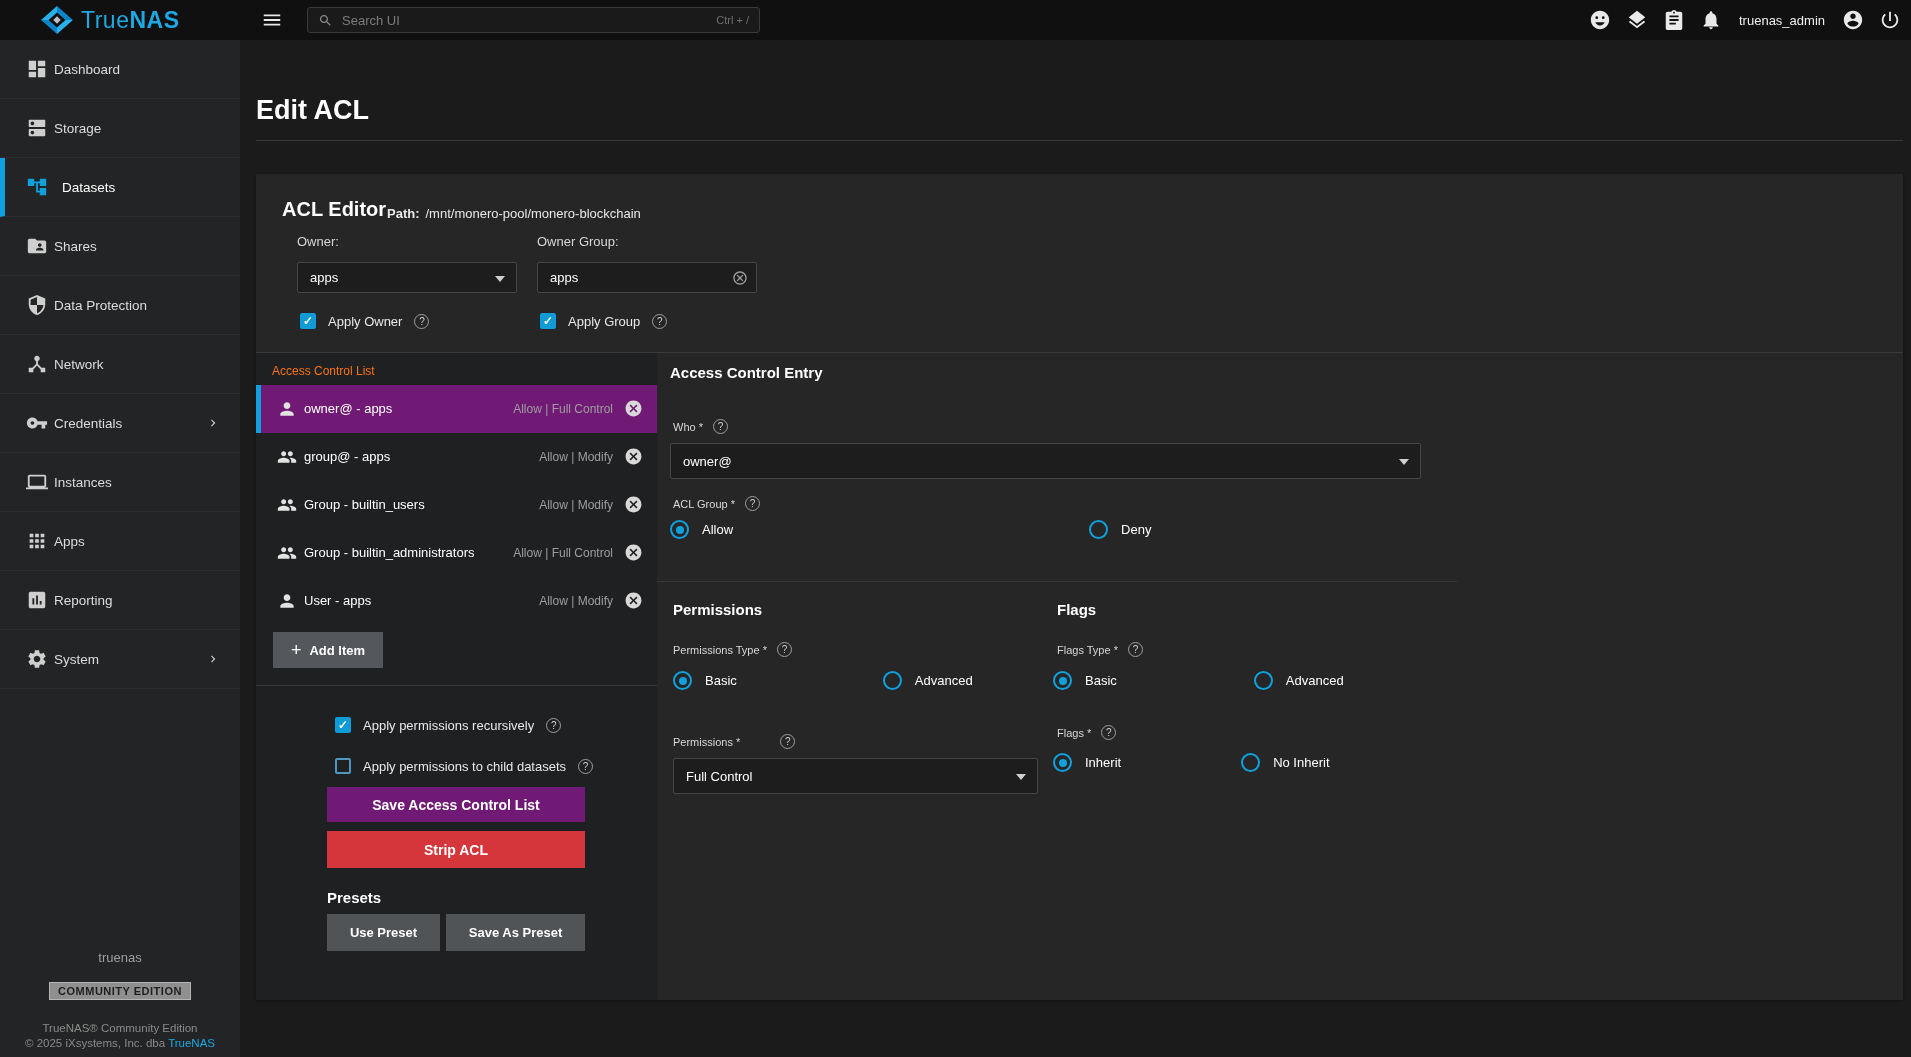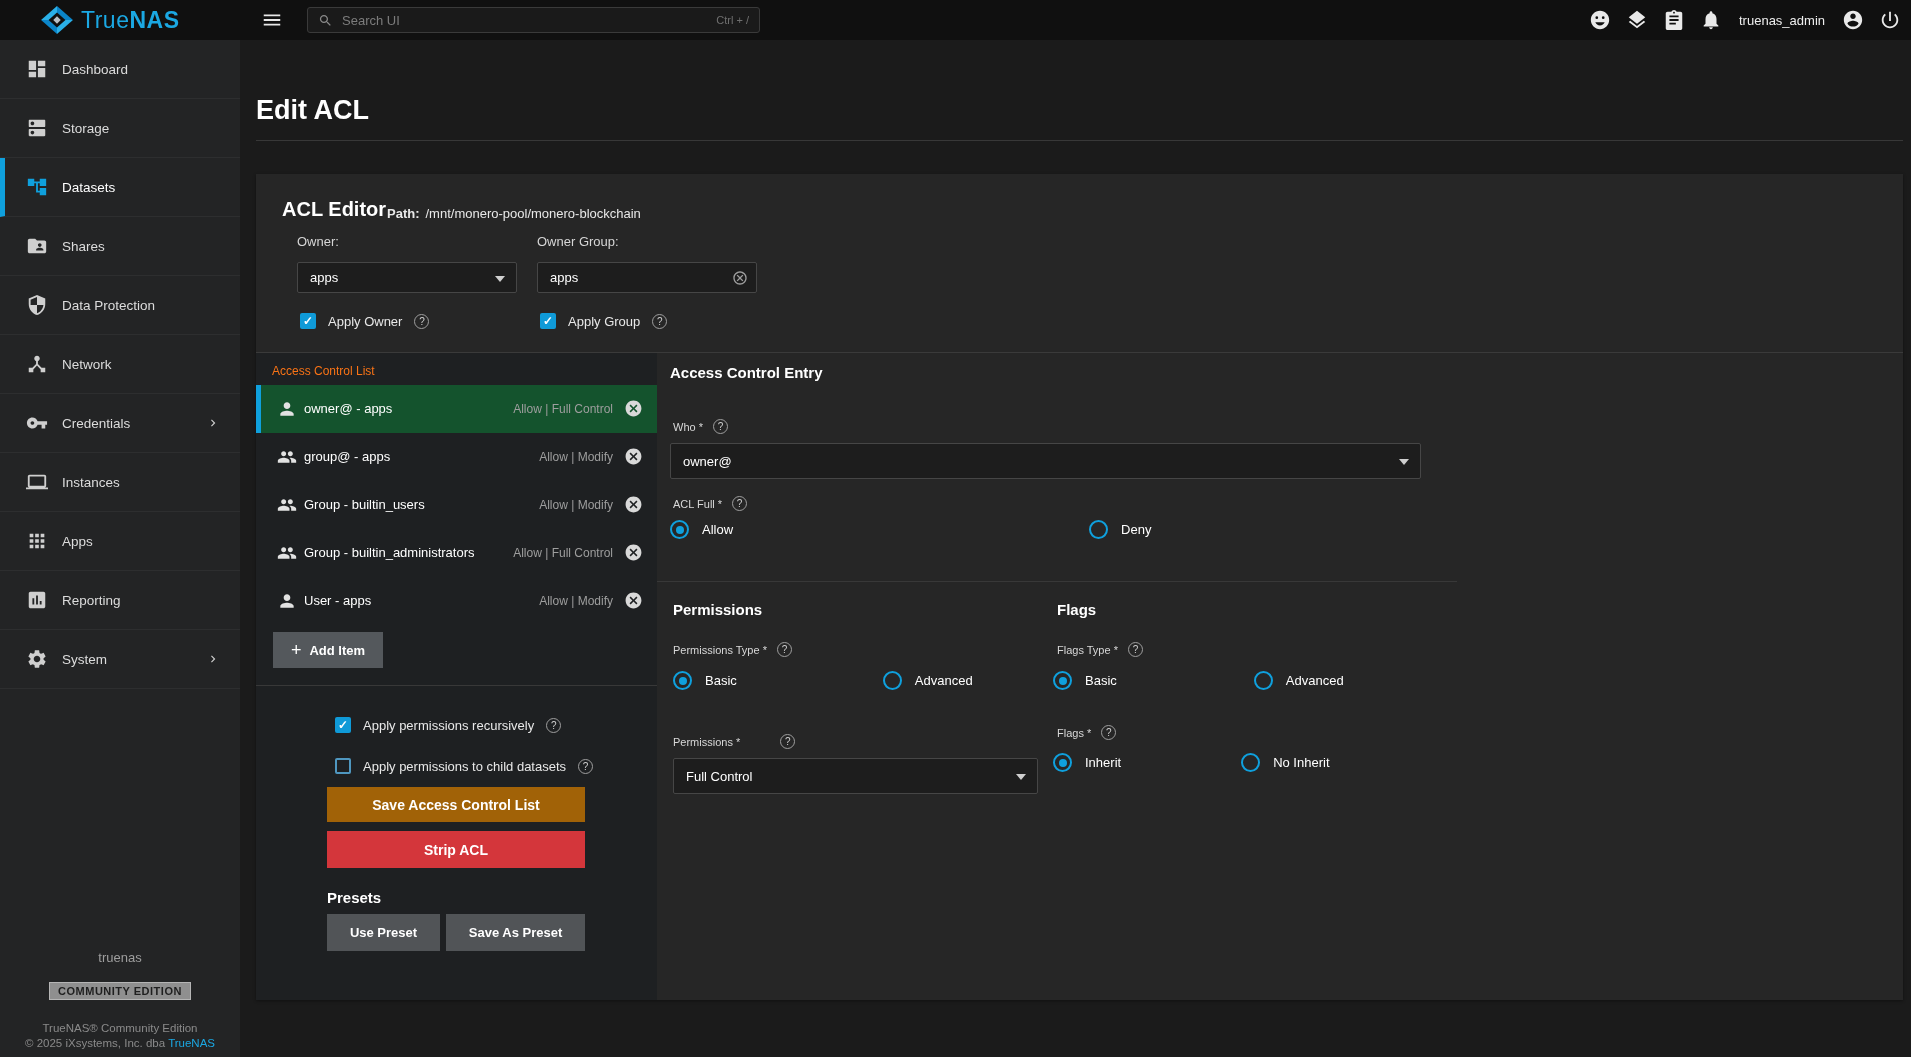--- a/index.html
+++ b/index.html
@@ -23,21 +23,21 @@
   .kbd-hint { font-size:11px; color:#6f6f6f; flex:none; }
   .top-right { position:absolute; right:10px; top:0; height:40px; display:flex; align-items:center; gap:15px; }
   .tb-icon { width:22px; height:22px; fill:#e9e9e9; cursor:pointer; }
   .username { font-size:13px; color:#eee; margin:0 2px; }
 
   
   .sidebar { position:absolute; left:0; top:40px; width:240px; height:1017px; background:#232425; }
   .side-item { position:relative; height:59px; display:flex; align-items:center; cursor:pointer;
     border-bottom:1px solid #2d2e2f; }
   .side-icon { position:absolute; left:26px; width:22px; height:22px; fill:#cfcfcf; }
-  .side-label { position:absolute; left:62px; font-size:13.5px; color:#dcdcdc; }
+  .side-label { position:absolute; left:54px; font-size:13.5px; color:#dcdcdc; }
   .side-item.active { border-left:5px solid #0fa0dd; }
   .side-item.active .side-icon { left:21px; fill:#0fa0dd; }
   .side-item.active .side-label { left:57px; color:#fff; }
   .chev { position:absolute; right:20px; width:14px; height:14px; fill:#cfcfcf; }
   .side-footer { position:absolute; left:0; bottom:8px; width:240px; text-align:center; }
   .hostname { font-size:13px; color:#9e9e9e; margin-bottom:16px; }
   .edition-badge { display:inline-block; background:#8f8f8f; color:#1f1f1f; font-size:11px;
     font-weight:700; letter-spacing:.5px; padding:2px 8px; border:1px solid #b5b5b5; }
   .foot-line1 { margin-top:22px; font-size:11.5px; color:#8a8a8a; }
   .foot-line2 { margin-top:3px; font-size:11.5px; color:#8a8a8a; }
@@ -75,40 +75,40 @@
   .help::after { content:"?"; }
 
   
   .card-body { position:absolute; left:0; top:178px; right:0; bottom:0; border-top:1px solid #3a3a3a; }
 
   
   .acl-col { position:absolute; left:0; top:0; width:401px; bottom:0; background:#1e2022; }
   .acl-col-title { position:absolute; left:16px; top:11px; font-size:12px; color:#f97316; }
   .acl-rows { position:absolute; left:0; top:32px; right:0; }
   .acl-row { position:relative; height:48px; cursor:pointer; }
-  .acl-row.selected { background:#14532d; }
+  .acl-row.selected { background:#701a75; }
   .acl-row.selected::before { content:""; position:absolute; left:0; top:0; bottom:0; width:5px; background:#0fa0dd; }
   .acl-row .who-icon { position:absolute; left:21px; top:14px; width:20px; height:20px; fill:#e2e2e2; }
   .acl-row .acl-name { position:absolute; left:48px; top:16px; font-size:13px; color:#fff; }
   .acl-row .acl-status { position:absolute; right:44px; top:17px; font-size:12px; color:#9e9e9e; }
   .acl-row .del { position:absolute; right:14px; top:14px; width:19px; height:19px; cursor:pointer; }
   .acl-row .del svg { width:19px; height:19px; fill:#d9d9d9; }
 
   .add-item { position:absolute; left:17px; top:279px; width:110px; height:36px; background:#54585c;
     border:none; color:#fff; font-size:13px; font-weight:700; font-family:"Liberation Sans",sans-serif;
     cursor:pointer; display:flex; align-items:center; justify-content:center; gap:8px; }
   .add-item .plus { font-size:18px; font-weight:400; }
   .col-rule { position:absolute; left:0; top:332px; right:0; height:1px; background:#383838; }
 
   .col-cb1 { left:79px; top:364px; }
   .col-cb2 { left:79px; top:405px; }
 
   .btn-block { position:absolute; left:71px; width:258px; border:none; color:#fff; font-weight:700;
     font-size:14px; font-family:"Liberation Sans",sans-serif; cursor:pointer; }
-  .btn-save { top:434px; height:35px; background:#a16207; }
+  .btn-save { top:434px; height:35px; background:#701a75; }
   .btn-strip { top:478px; height:37px; background:#d4363b; }
   .presets-h { position:absolute; left:71px; top:536px; font-size:15px; font-weight:700; }
   .btn-preset { position:absolute; top:561px; height:37px; background:#515457; border:none; color:#fff;
     font-weight:700; font-size:13px; font-family:"Liberation Sans",sans-serif; cursor:pointer; }
   .btn-use { left:71px; width:113px; }
   .btn-saveas { left:190px; width:139px; }
 
   
   .ace { position:absolute; left:401px; top:0; right:0; bottom:0; }
   .ace-h { position:absolute; left:13px; top:11px; font-size:15px; font-weight:700; }
@@ -410,21 +410,21 @@
         <div class="small-lbl lbl-who">
           <span>Who *</span>
             <span class="help"></span>
         </div>
         <div class="select who-select">
           <span>owner@</span>
           <span class="caret"></span>
         </div>
 
         <div class="small-lbl lbl-acltype">
-          <span>ACL Full *</span>
+          <span>ACL Group *</span>
             <span class="help"></span>
         </div>
         <div class="radio-row row-acltype">
           <label class="radio sel">
               <span class="rc"></span>
               <span class="rlabel">Allow</span>
             </label>
           <label class="radio opt2">
               <span class="rc"></span>
               <span class="rlabel">Deny</span>

